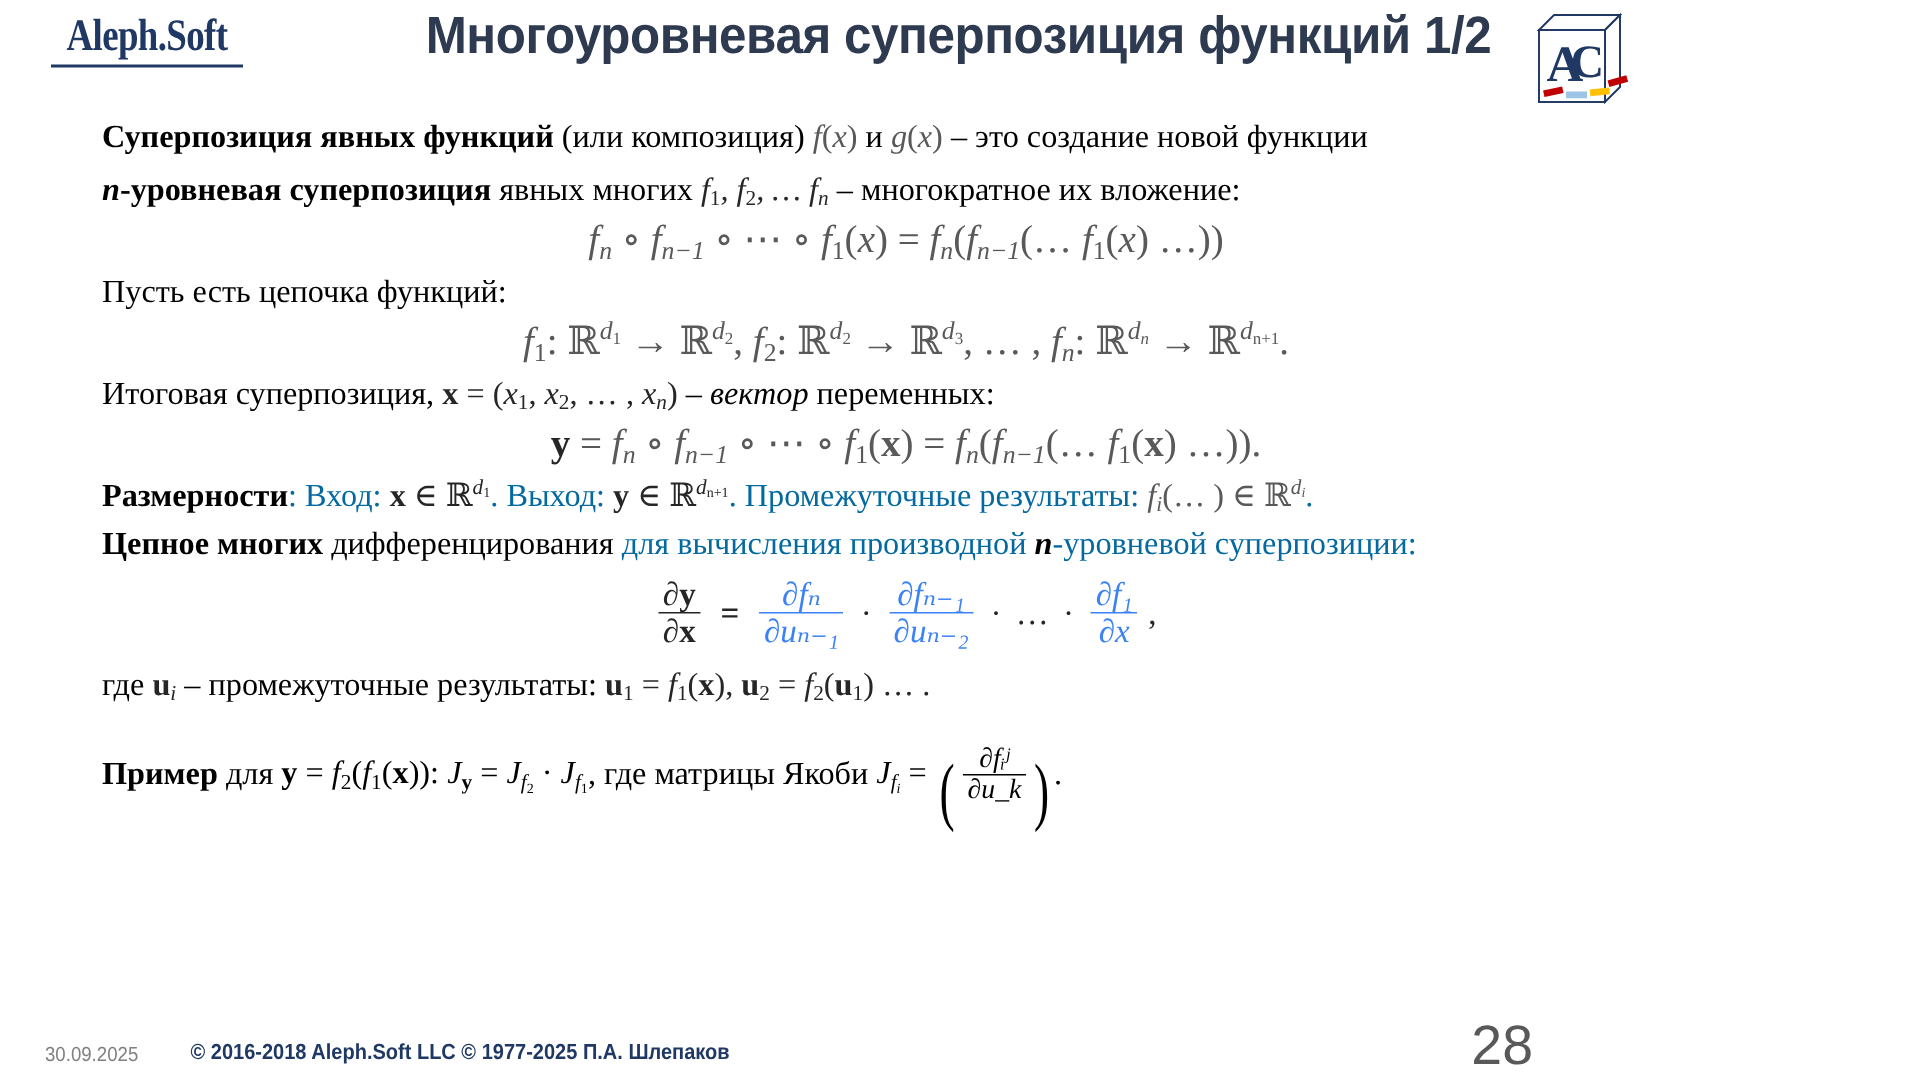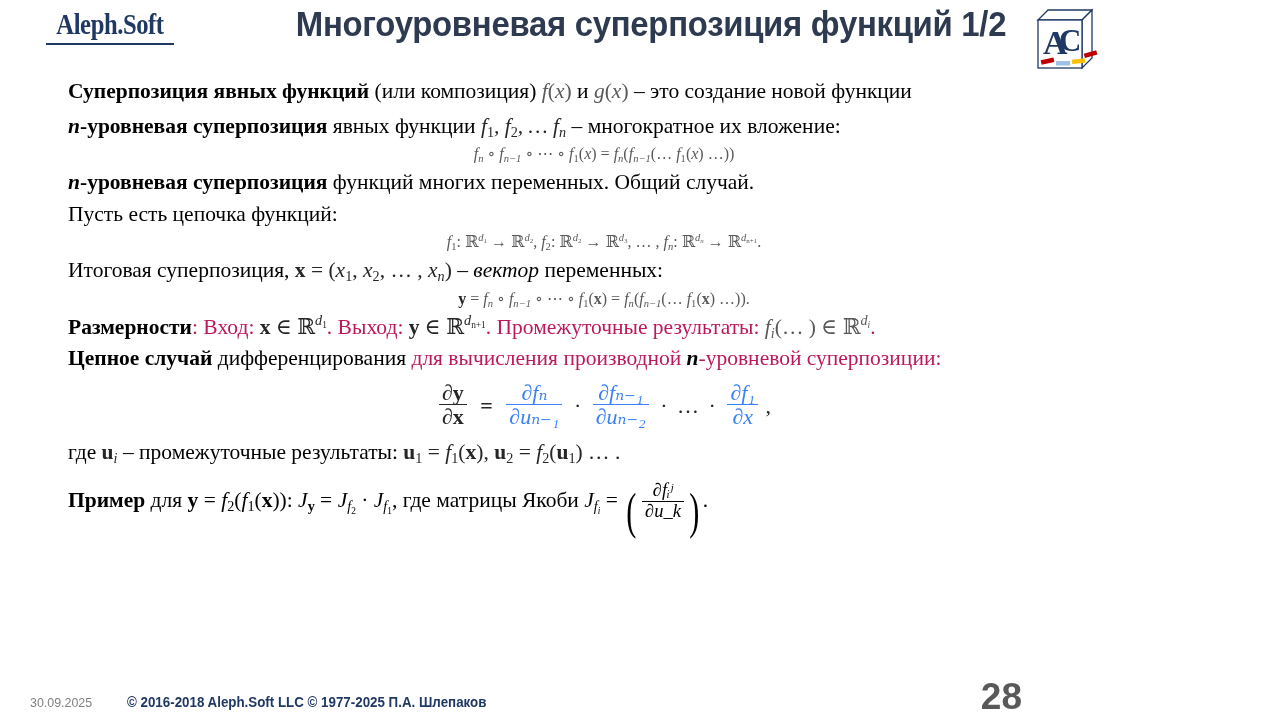--- a/index.html
+++ b/index.html
@@ -12,21 +12,21 @@
     height: 720px;
     overflow: hidden;
     font-family: "Liberation Serif", "DejaVu Serif", serif;
     color: #000000;
     position: relative;
   }
 
   
   .slide-header {
     position: absolute;
-    left: 16px; top: 0;
+    left: 4px; top: 0;
     width: 1092px;
     height: 76px;
     text-decoration: underline;
   }
   .brand-logo {
     position: absolute;
     left: 14px;
     top: 8px;
     width: 160px;
     text-align: center;
@@ -92,21 +92,21 @@
   .para.tight { margin-bottom: 4px; }
   .indent-hang {
     text-indent: 0;
   }
   .indent-hang .cont {
     display: block;
     padding-left: 34px;
   }
   .center-eq {
     text-align: center;
-    font-size: 16px;
+    font-size: 26px;
     margin: 3px 0 6px 0;
     padding: 0 48px;
   }
 
   b, .b { font-weight: bold; }
 
   
   .m {
     font-family: "Liberation Serif", "DejaVu Serif", serif;
     font-style: italic;
@@ -114,21 +114,21 @@
     white-space: nowrap;
   }
   .m.dark { color: #262626; }
   .m.black { color: #000000; }
   .mb {               
     font-style: normal;
     font-weight: bold;
   }
   .mr { font-style: normal; }   
   .gray { color: #3b82f6; }
-  .gray2 { color: #be185d; }
+  .gray2 { color: #0369a1; }
   sub, sup {
     font-size: 0.66em;
     font-style: italic;
     line-height: 0;
   }
   sub { vertical-align: -0.28em; }
   sup { vertical-align: 0.58em; }
   sub.up, sup.up { font-style: normal; }
 
   .ital { font-style: italic; }
@@ -188,21 +188,21 @@
     color: #1F3864;
     transform: scaleX(0.92);
     transform-origin: left bottom;
   }
   .slide-number {
     position: absolute;
     right: 22px;
     bottom: 2px;
     font-family: "Liberation Sans", "DejaVu Sans", sans-serif;
     font-size: 37px;
-    font-weight: bold;
+    font-weight: normal;
     color: #595959;
   }
 </style>
 </head>
 <body>
 
 <div class="slide-header">
 
   <div class="brand-logo">
     <span class="brand-text">Aleph.Soft</span>
@@ -229,51 +229,48 @@
   </div>
 </div>
 
 <div class="slide-body">
 
   <p class="para indent-hang">
     <b>Суперпозиция явных функций</b><span> (или композиция) </span><span class="m"><i>f</i><span class="mr">(</span><i>x</i><span class="mr">)</span></span><span> и </span><span class="m"><i>g</i><span class="mr">(</span><i>x</i><span class="mr">)</span></span><span> – это создание новой функции</span>
   </p>
 
   <p class="para tight">
-    <b class="ital">n</b><b>-уровневая суперпозиция</b><span> явных функции </span><span class="m dark"><i>f</i><sub class="up">1</sub>, <i>f</i><sub class="up">2</sub>, … <i>f</i><sub>n</sub></span><span> – многократное их вложение:</span>
+    <b class="ital">n</b><b>-уровневая суперпозиция</b><span> явных многих </span><span class="m dark"><i>f</i><sub class="up">1</sub>, <i>f</i><sub class="up">2</sub>, … <i>f</i><sub>n</sub></span><span> – многократное их вложение:</span>
   </p>
 
   <div class="center-eq">
     <span class="m"><i>f</i><sub>n</sub> <span class="mr">∘</span> <i>f</i><sub>n−1</sub> <span class="mr">∘ ⋯ ∘</span> <i>f</i><sub class="up">1</sub><span class="mr">(</span><i>x</i><span class="mr">) = </span><i>f</i><sub>n</sub><span class="mr">(</span><i>f</i><sub>n−1</sub><span class="mr">(…</span> <i>f</i><sub class="up">1</sub><span class="mr">(</span><i>x</i><span class="mr">) …))</span></span>
   </div>
 
-  <p class="para tight">
-    <b class="ital">n</b><b>-уровневая суперпозиция</b><span> функций многих переменных. Общий случай.</span>
-  </p>
 
   <p class="para tight">Пусть есть цепочка функций:</p>
 
   <div class="center-eq">
     <span class="m"><i>f</i><sub class="up">1</sub><span class="mr">: ℝ</span><sup><i>d</i><sub class="up">1</sub></sup> <span class="mr">→ ℝ</span><sup><i>d</i><sub class="up">2</sub></sup><span class="mr">, </span><i>f</i><sub class="up">2</sub><span class="mr">: ℝ</span><sup><i>d</i><sub class="up">2</sub></sup> <span class="mr">→ ℝ</span><sup><i>d</i><sub class="up">3</sub></sup><span class="mr">, … , </span><i>f</i><sub>n</sub><span class="mr">: ℝ</span><sup><i>d</i><sub>n</sub></sup> <span class="mr">→ ℝ</span><sup><i>d</i><sub class="up">n+1</sub></sup><span class="mr">.</span></span>
   </div>
 
   <p class="para tight">
     <span>Итоговая суперпозиция, </span><span class="m dark"><span class="mb">x</span><span class="mr"> = (</span><i>x</i><sub class="up">1</sub><span class="mr">, </span><i>x</i><sub class="up">2</sub><span class="mr">, … , </span><i>x</i><sub>n</sub><span class="mr">)</span></span><span> – </span><i>вектор</i><span> переменных:</span>
   </p>
 
   <div class="center-eq">
     <span class="m"><span class="mb" style="color:#262626">y</span><span class="mr"> = </span><i>f</i><sub>n</sub> <span class="mr">∘</span> <i>f</i><sub>n−1</sub> <span class="mr">∘ ⋯ ∘</span> <i>f</i><sub class="up">1</sub><span class="mr">(</span><span class="mb">x</span><span class="mr">) = </span><i>f</i><sub>n</sub><span class="mr">(</span><i>f</i><sub>n−1</sub><span class="mr">(…</span> <i>f</i><sub class="up">1</sub><span class="mr">(</span><span class="mb">x</span><span class="mr">) …)).</span></span>
   </div>
 
   <p class="para tight">
     <b>Размерности</b><span class="gray2">: Вход: </span><span class="m dark"><span class="mb">x</span><span class="mr"> ∈ ℝ</span><sup><i>d</i><sub class="up">1</sub></sup></span><span class="gray2">. Выход: </span><span class="m dark"><span class="mb">y</span><span class="mr"> ∈ ℝ</span><sup><i>d</i><sub class="up">n+1</sub></sup></span><span class="gray2">. Промежуточные результаты:  </span><span class="m"><i>f</i><sub>i</sub><span class="mr">(… ) ∈ ℝ</span><sup><i>d</i><sub>i</sub></sup></span><span class="gray2">.</span>
   </p>
 
   <p class="para tight">
-    <b>Цепное случай</b><span> дифференцирования </span><span class="gray2">для вычисления производной </span><b class="ital">n</b><span class="gray2">-уровневой суперпозиции:</span>
+    <b>Цепное многих</b><span> дифференцирования </span><span class="gray2">для вычисления производной </span><b class="ital">n</b><span class="gray2">-уровневой суперпозиции:</span>
   </p>
 
   <div class="center-eq eq-chain" style="margin-top:8px;margin-bottom:10px;">
     <span class="frac">
       <span class="num mb">∂y</span>
       <span class="den mb">∂x</span>
     </span>
     <span class="mr" style="font-weight:bold;padding:0 6px;">=</span>
     <span class="frac gray">
       <span class="num">∂fₙ</span>
@@ -291,21 +288,21 @@
       <span class="num">∂f₁</span>
       <span class="den">∂x</span>
     </span>
     <span class="mr">,</span>
   </div>
 
   <p class="para tight">
     <span>где  </span><span class="m dark"><span class="mb">u</span><sub>i</sub></span><span> – промежуточные результаты: </span><span class="m dark"><span class="mb">u</span><sub class="up">1</sub><span class="mr"> = </span><i>f</i><sub class="up">1</sub><span class="mr">(</span><span class="mb">x</span><span class="mr">), </span><span class="mb">u</span><sub class="up">2</sub><span class="mr"> = </span><i>f</i><sub class="up">2</sub><span class="mr">(</span><span class="mb">u</span><sub class="up">1</sub><span class="mr">) … .</span></span>
   </p>
 
-  <p class="para" style="margin-top:14px;">
+  <p class="para" style="margin-top:26px;">
     <b>Пример</b><span> для  </span><span class="m black"><span class="mb">y</span><span class="mr"> = </span><i>f</i><sub class="up">2</sub><span class="mr">(</span><i>f</i><sub class="up">1</sub><span class="mr">(</span><span class="mb">x</span><span class="mr">)):</span></span><span>  </span><span class="m black"><i>J</i><sub><span class="mb">y</span></sub><span class="mr"> = </span><i>J</i><sub><i>f</i><sub class="up">2</sub></sub><span class="mr"> · </span><i>J</i><sub><i>f</i><sub class="up">1</sub></sub></span><span>, где матрицы Якоби </span><span class="m black"><i>J</i><sub><i>f</i><sub>i</sub></sub><span class="mr"> = </span></span><span class="bigparen">(</span><span class="frac" style="font-size:0.86em;"><span class="num">∂fᵢʲ</span><span class="den">∂u_k</span></span><span class="bigparen">)</span><span>.</span>
   </p>
 
 </div>
 
 <div class="slide-footer">
   <div class="footer-date">30.09.2025</div>
   <div class="footer-copy">© 2016-2018 Aleph.Soft LLC © 1977-2025 П.А. Шлепаков</div>
   <div class="slide-number">28</div>
 </div>

